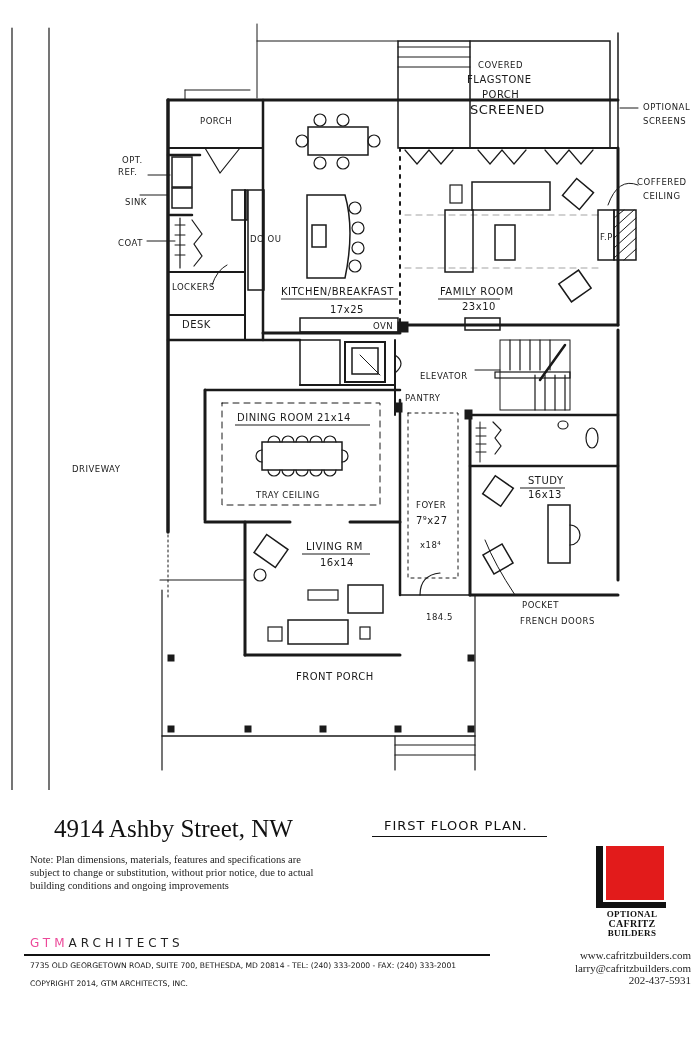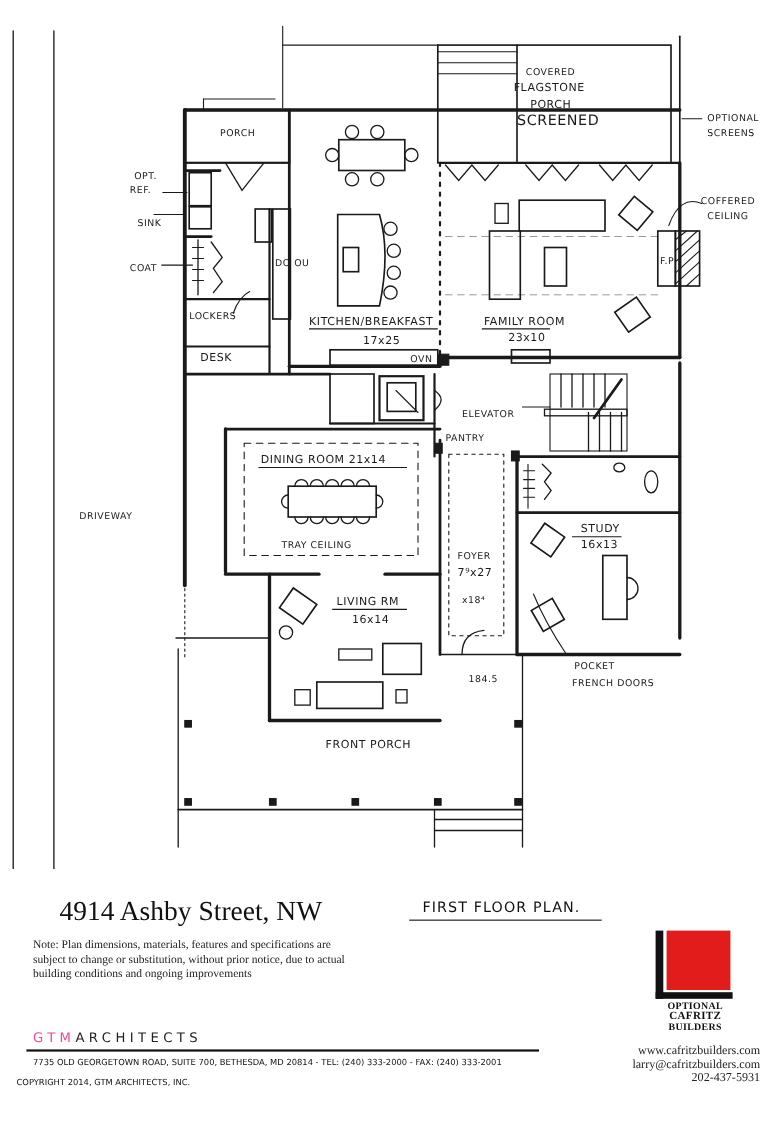--- a/index.html
+++ b/index.html
@@ -22,21 +22,21 @@
   .logo .bar-h { position:absolute; left:0; top:58px; width:70px; height:6px; background:#111; }
   .logo .sq { position:absolute; left:10px; top:2px; width:58px; height:54px; background:#e21b1b; }
   .logo-text { position:absolute; left:594px; top:910px; width:76px; text-align:center; font-family:"Liberation Serif", serif; font-weight:bold; font-size:9px; line-height:9px; letter-spacing:0.3px; color:#111; }
   .logo-text div:nth-child(2) { font-size:10px; line-height:10px; }
 
   .gtm { position:absolute; left:30px; top:936px; font-family:"DejaVu Sans", sans-serif; font-size:12px; letter-spacing:4px; }
   .gtm .acc { color:#ec4899; }
   .gtm .rest { color:#222;text-align:center; }
   .gtm-rule { position:absolute; left:24px; top:954px; width:466px; height:2px; background:#111; }
   .addr-line { position:absolute; left:30px; top:961px; font-family:"DejaVu Sans", sans-serif; font-size:7.6px; color:#111; }
-  .copy { position:absolute; left:15px; top:979px; font-family:"DejaVu Sans", sans-serif; font-size:7.6px; color:#111; }
+  .copy { position:absolute; left:30px; top:979px; font-family:"DejaVu Sans", sans-serif; font-size:7.6px; color:#111; }
 
   .contact { position:absolute; right:9px; top:949px; text-align:right; font-family:"Liberation Serif", serif; font-size:11px; line-height:12.5px; color:#222; }
 </style>
 </head>
 <body>
 
 <svg class="plan" viewBox="0 0 700 790" xmlns="http://www.w3.org/2000/svg">
   <g stroke="#1a1a1a" fill="none" stroke-linecap="round">
 
     <line x1="12" y1="28" x2="12" y2="790" stroke-width="1.2"></line>

